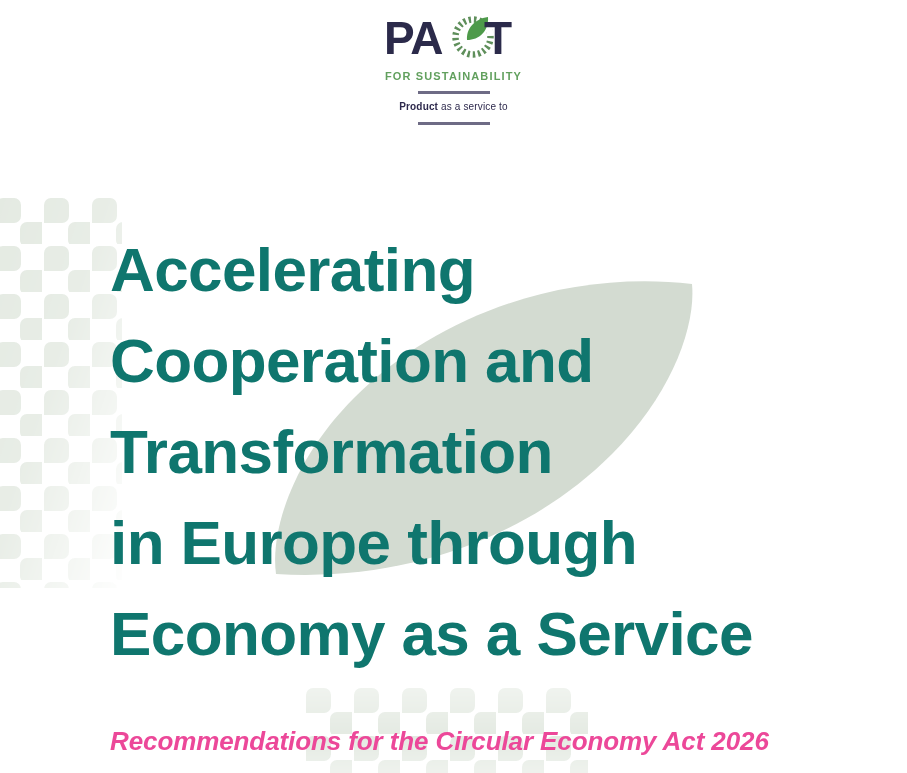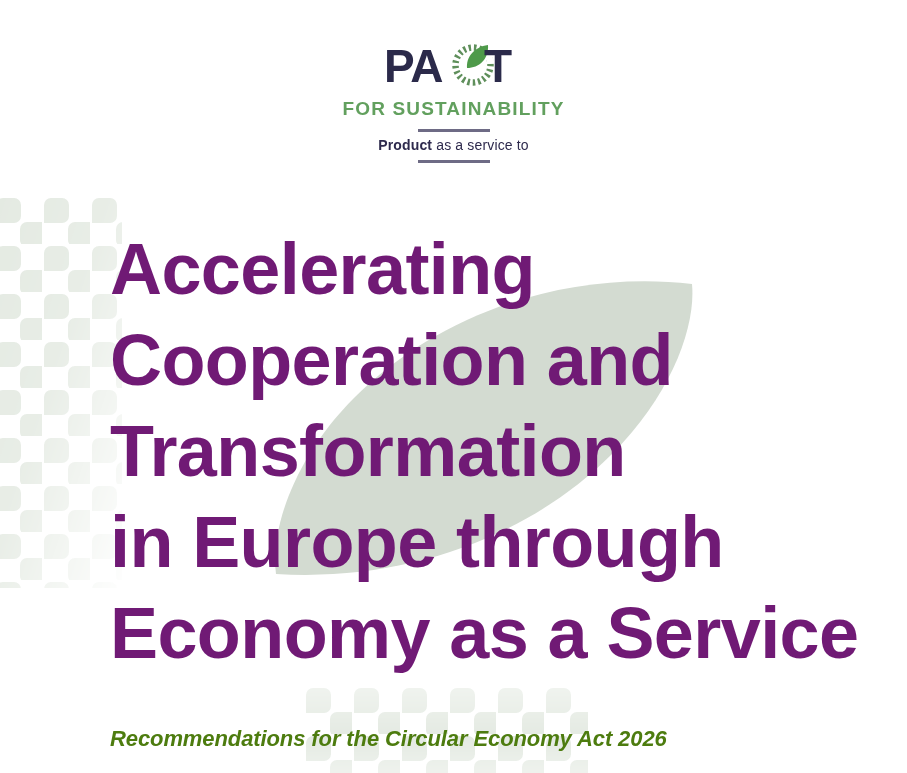--- a/index.html
+++ b/index.html
@@ -57,76 +57,75 @@
     right: 0;
     top: 12px;
     z-index: 5;
     text-align: center;
   }
   #logo-wordmark {
     position: relative;
     display: inline-block;
     height: 52px;
     width: 140px;
-    margin-top: 28px;
   }
   #logo-wordmark svg { display: block; }
 
   #logo-sustainability {
     margin-top: 2px;
-    font-size: 19px;
+    font-size: 11px;
     font-weight: bold;
     letter-spacing: 1.15px;
     color: #62a05e;
     font-family: "Liberation Sans", sans-serif;
   }
   .logo-rule {
     width: 72px;
     height: 2.5px;
     background: #6e6b85;
     margin: 9px auto 0 auto;
   }
   #logo-tagline {
     margin-top: 7px;
-    font-size: 14px;
+    font-size: 10px;
     line-height: 12.5px;
     color: #2e2a4d;
     letter-spacing: 0.15px;
   }
   #logo-tagline .tw-bold { font-weight: bold; }
   #logo-tagline .tw-reg  { font-weight: normal; }
   #logo-rule-bottom { margin-top: 9px; }
 
   
   #title-block {
     position: absolute;
     left: 110px;
     top: 224px;
     width: 700px;
     z-index: 4;
   }
   .title-line {
-    font-size: 72px;
+    font-size: 62px;
     line-height: 91px;
     font-weight: bold;
-    color: #701a75;
+    color: #0f766e;
     letter-spacing: -0.6px;
     white-space: nowrap;
   }
 
   
   #subtitle {
     position: absolute;
     left: 110px;
     top: 726px;
     z-index: 4;
-    font-size: 22px;
+    font-size: 26px;
     font-weight: bold;
     font-style: italic;
-    color: #4d7c0f;
+    color: #ec4899;
     letter-spacing: -0.1px;
     white-space: nowrap;
   }
 </style>
 </head>
 <body>
 
 <div id="cover">
 
   <div class="deco-layer" id="leaf-shape">

